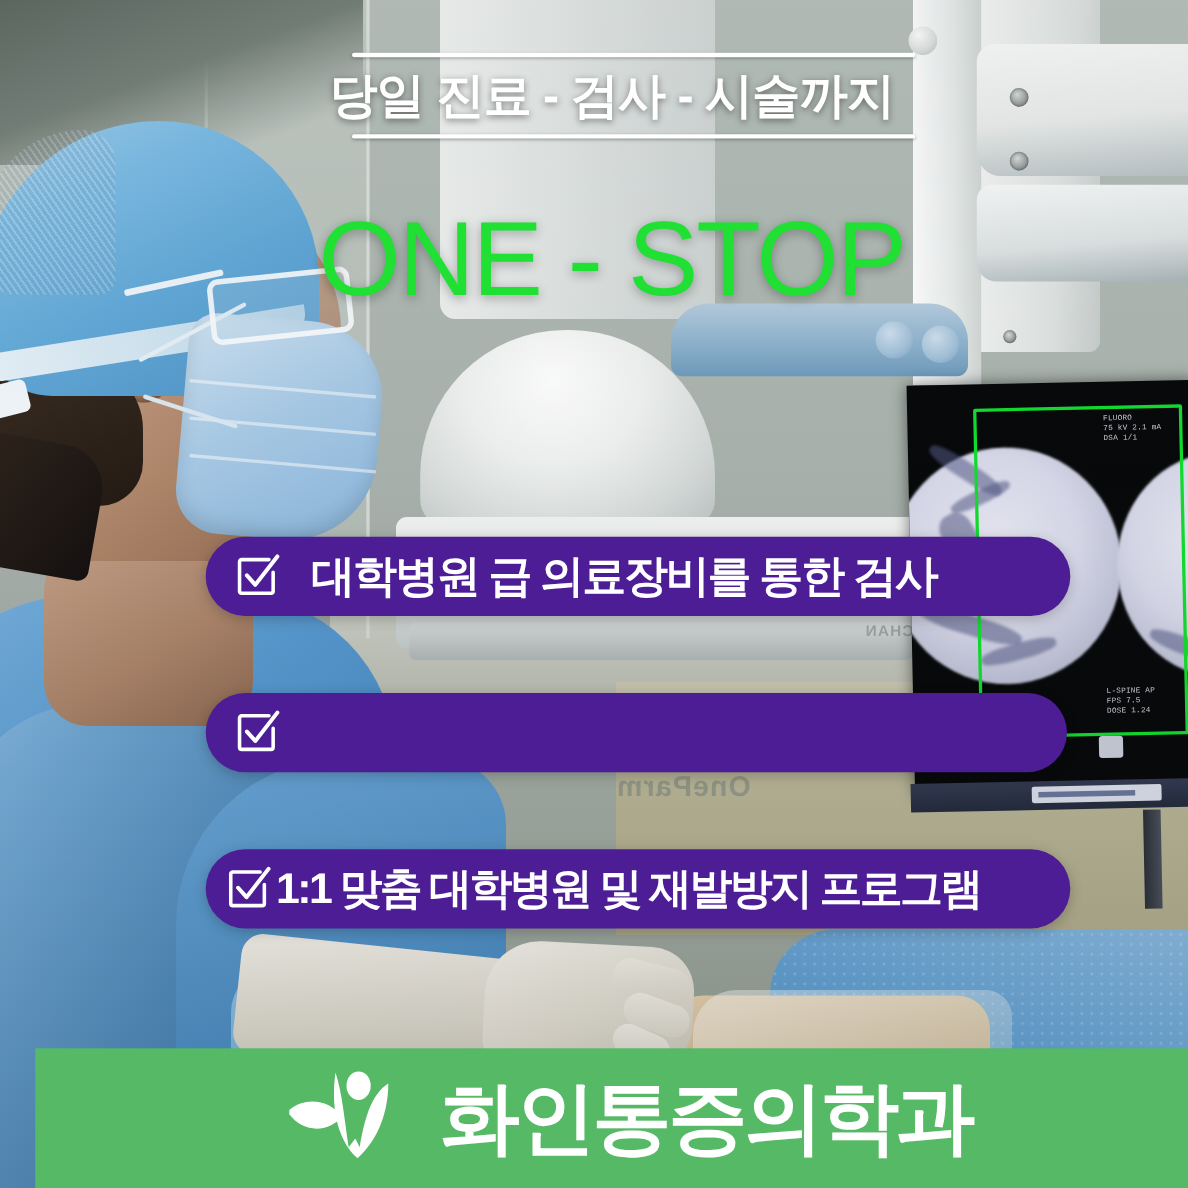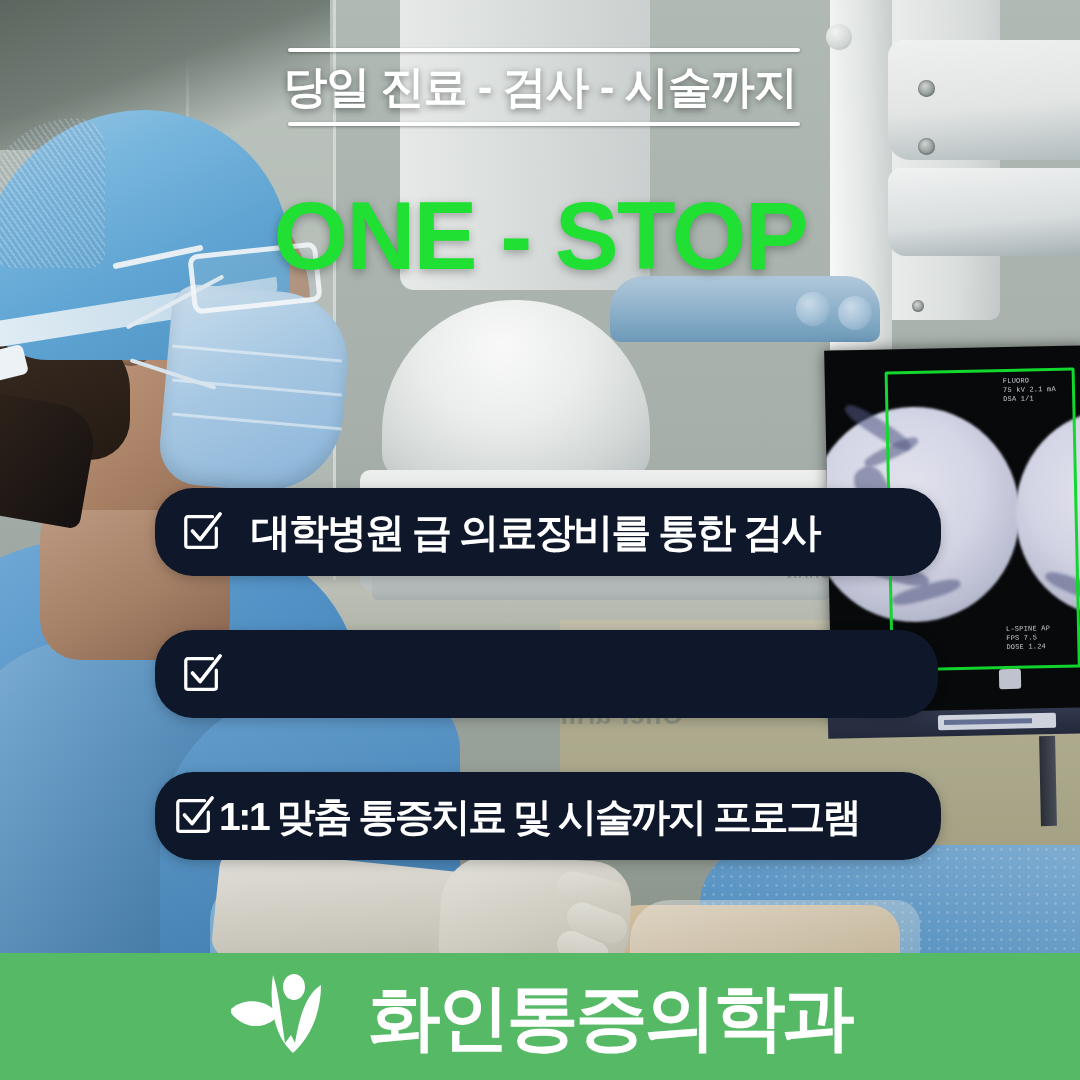--- a/index.html
+++ b/index.html
@@ -328,21 +328,21 @@
     border-radius:6px; transform:rotate(16deg);
   }
 
   
   .photo-grade {
     position:absolute; inset:0;
     background:linear-gradient(180deg,rgba(30,45,40,.06) 0%,rgba(20,35,30,.02) 40%,rgba(10,25,22,.10) 100%);
   }
 
   
-  .overlay { position:absolute; inset:0; }
+  .overlay { position:absolute; inset:0;margin-left:32px; }
 
   .kicker-rule {
     position:absolute; left:288px; width:512px; height:4px;
     background:#ffffff;
     border-radius:2px;
     box-shadow:0 1px 3px rgba(0,0,0,.35);
   }
   .kicker-rule.top { top:48px; }
   .kicker-rule.bottom { top:122px; }
 
@@ -355,42 +355,42 @@
     letter-spacing:-1px;
     text-shadow:0 2px 7px rgba(0,0,0,.45);
     font-family:"Liberation Sans","DejaVu Sans",sans-serif;
   }
 
   .headline-en {
     position:absolute; left:0; right:0; top:188px;
     text-align:center;
     color:#1fe033;
     font-size:96px;
-    font-weight:700;
+    font-weight:400;
     letter-spacing:-2px;
     line-height:1;
     text-shadow:0 3px 10px rgba(0,0,0,.30);
   }
 
   .headline-ko {
     position:absolute; left:0; right:0; top:282px;
     text-align:center;
     color:#ffffff;
     font-size:104px;
     font-weight:900;
     letter-spacing:-3px;
     line-height:1;
     text-shadow:0 3px 12px rgba(0,0,0,.35);
   }
 
   
   .pill {
     position:absolute;
-    height:88px;
-    background:#0f172a;
+    height:72px;
+    background:#4c1d95;
     border-radius:38px;
     display:flex;
     align-items:center;
     gap:14px;
     padding:0 26px;
     box-shadow:0 3px 12px rgba(0,0,0,.22);
   }
   .pill .check-ico {
     flex:0 0 auto;
     width:42px; height:42px;
@@ -540,21 +540,21 @@
         <path d="M33 6 H7 a2 2 0 0 0 -2 2 V36 a2 2 0 0 0 2 2 H35 a2 2 0 0 0 2 -2 V18" fill="none" stroke="#ffffff" stroke-width="3.4" stroke-linecap="round" stroke-linejoin="round"></path>
         <path d="M12 21 L20 30 L41 3" fill="none" stroke="#ffffff" stroke-width="3.8" stroke-linecap="round" stroke-linejoin="round"></path>
       </svg>
     </div>
 
     <div class="pill p3">
       <svg class="check-ico" viewBox="0 0 44 44">
         <path d="M33 6 H7 a2 2 0 0 0 -2 2 V36 a2 2 0 0 0 2 2 H35 a2 2 0 0 0 2 -2 V18" fill="none" stroke="#ffffff" stroke-width="3.4" stroke-linecap="round" stroke-linejoin="round"></path>
         <path d="M12 21 L20 30 L41 3" fill="none" stroke="#ffffff" stroke-width="3.8" stroke-linecap="round" stroke-linejoin="round"></path>
       </svg>
-      <span class="pill-text">1:1 맞춤 통증치료 및 시술까지 프로그램</span>
+      <span class="pill-text">1:1 맞춤 대학병원 및 재발방지 프로그램</span>
     </div>
 
     <div class="footer">
       <svg class="brand-mark" viewBox="0 0 118 88">
         <path d="M2 36 C16 24 38 26 50 42 C36 58 14 56 2 40 Z" fill="#ffffff"></path>
         <ellipse cx="65" cy="14" rx="11" ry="13" fill="#ffffff"></ellipse>
         <path d="M44 2 C50 20 52 44 56 70 L62 62 L66 70 C70 46 76 22 92 12
                  C92 36 84 62 64 80 C44 62 40 30 44 2 Z" fill="#ffffff"></path>
       </svg>
       <span class="brand-name">화인통증의학과</span>

